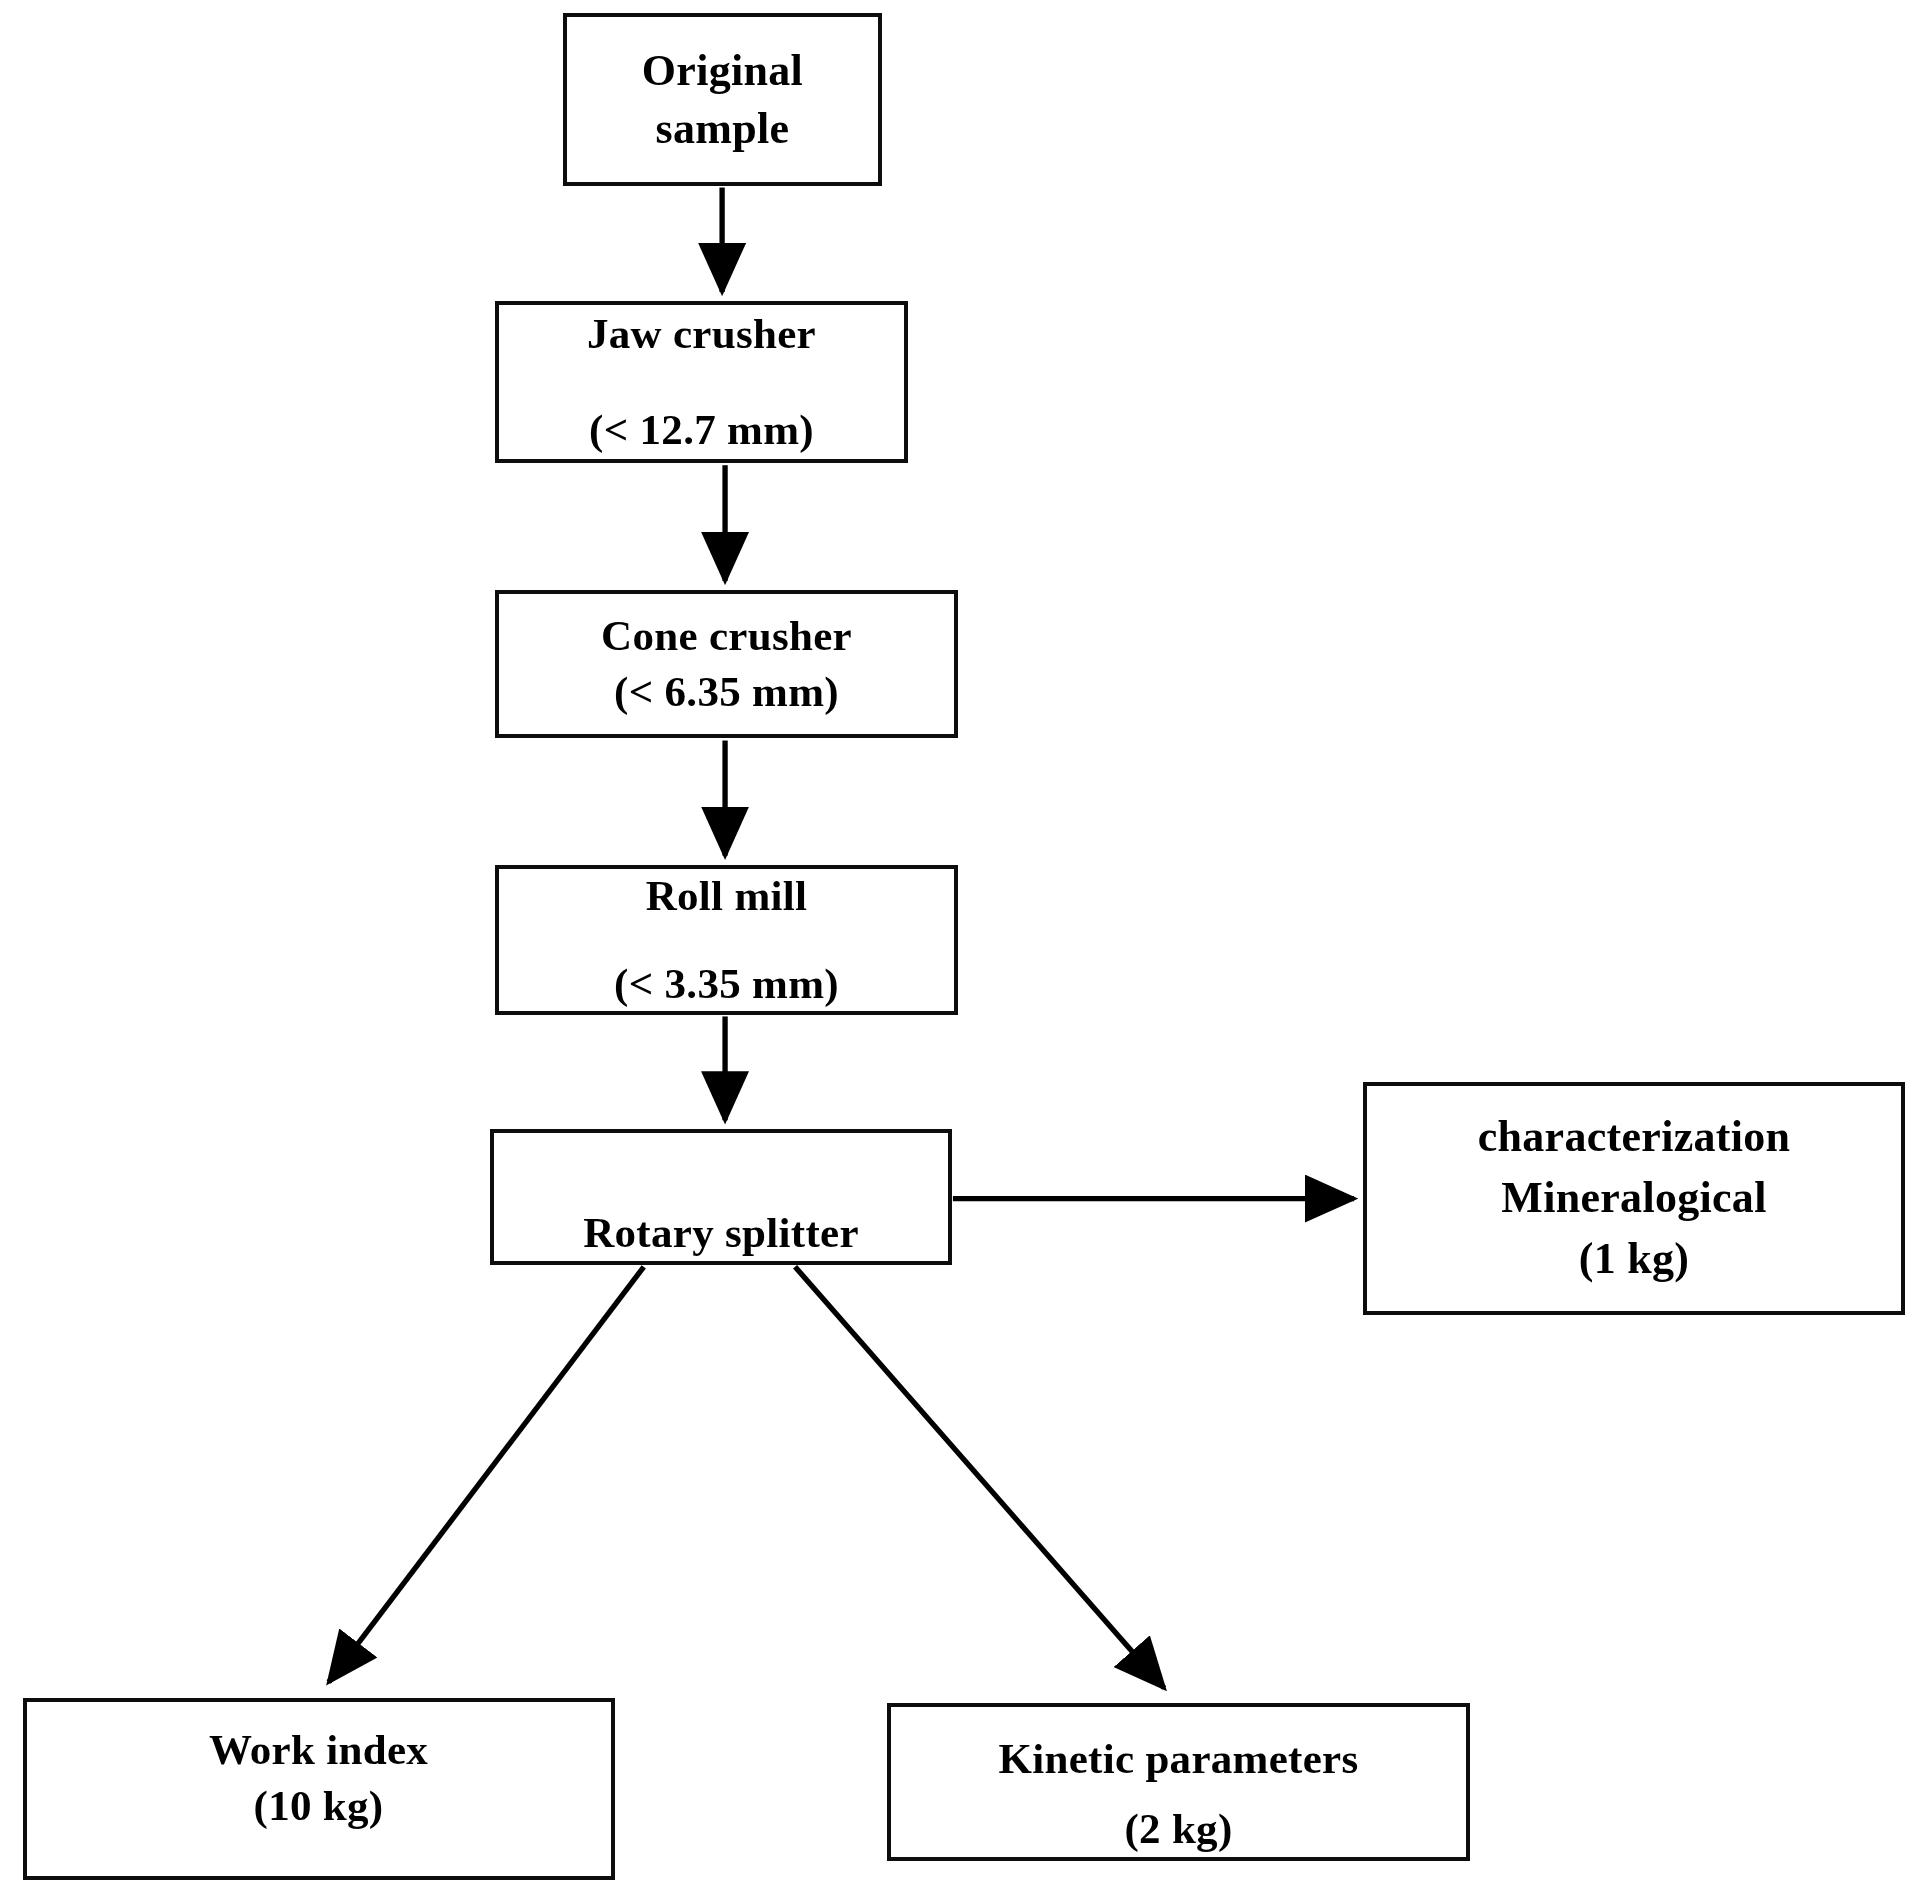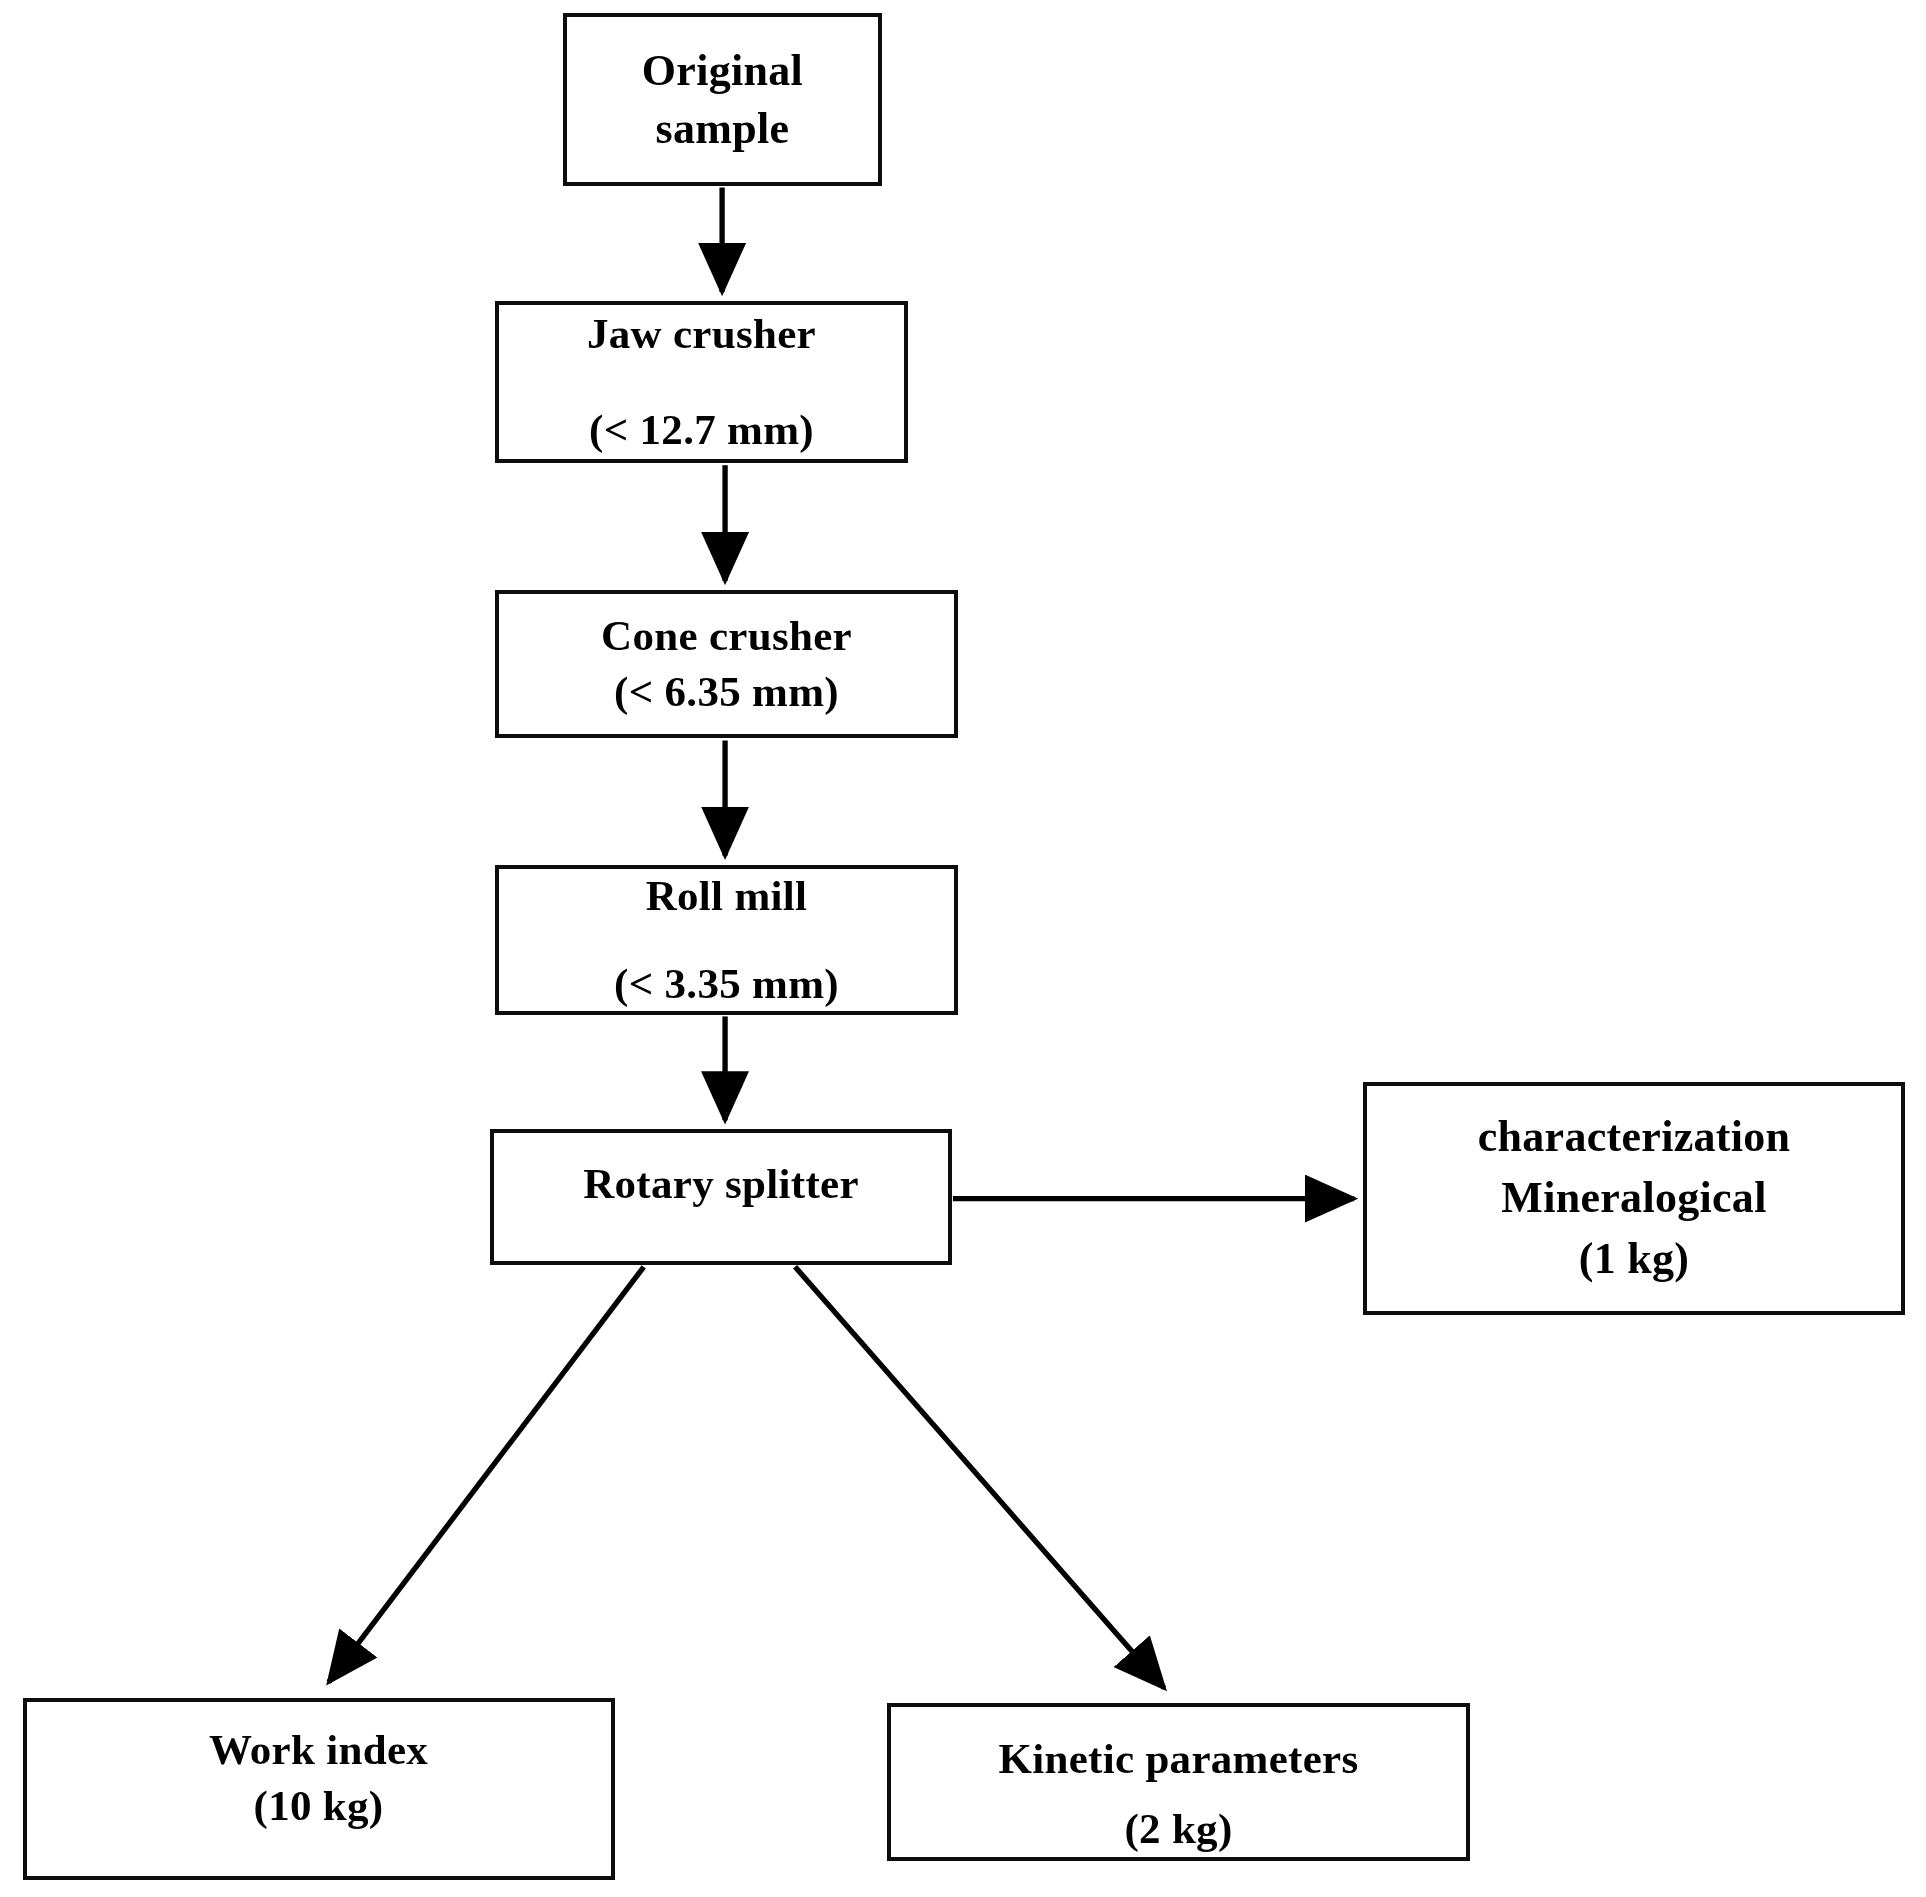--- a/index.html
+++ b/index.html
@@ -51,21 +51,21 @@
   #node-original-sample { left: 563px;  top: 13px;   width: 319px;  height: 173px; }
   #node-jaw-crusher     { left: 495px;  top: 301px;  width: 413px;  height: 162px; gap: 40px; }
   #node-cone-crusher    { left: 495px;  top: 590px;  width: 463px;  height: 148px; }
   #node-roll-mill       { left: 495px;  top: 865px; width: 463px;  height: 150px; gap: 32px; }
   #node-rotary-splitter { left: 490px;  top: 1129px; width: 462px;  height: 136px; }
   #node-mineralogical   { left: 1363px; top: 1082px; width: 542px;  height: 233px; }
   #node-work-index      { left: 22.5px;   top: 1698px; width: 592px;  height: 182px; }
   #node-kinetic         { left: 887px; top: 1703px; width: 583px;  height: 158px; }
 
   #node-original-sample .node-text { font-size: 44px; }
-  #node-rotary-splitter { justify-content: flex-start; padding-top: 22.5px; }
+  #node-rotary-splitter { justify-content: flex-end; padding-top: 22.5px; }
   #node-mineralogical   .node-text { font-size: 44px; line-height: 1.38; }
   #node-work-index      { justify-content: flex-start; padding-top: 20px; }
   #node-kinetic         { justify-content: space-between; padding-top: 24px; }
 </style>
 </head>
 <body>
 
 <div id="flowchart-root">
 
   <svg id="flow-svg" viewBox="0 0 3246 3197" xmlns="http://www.w3.org/2000/svg">

